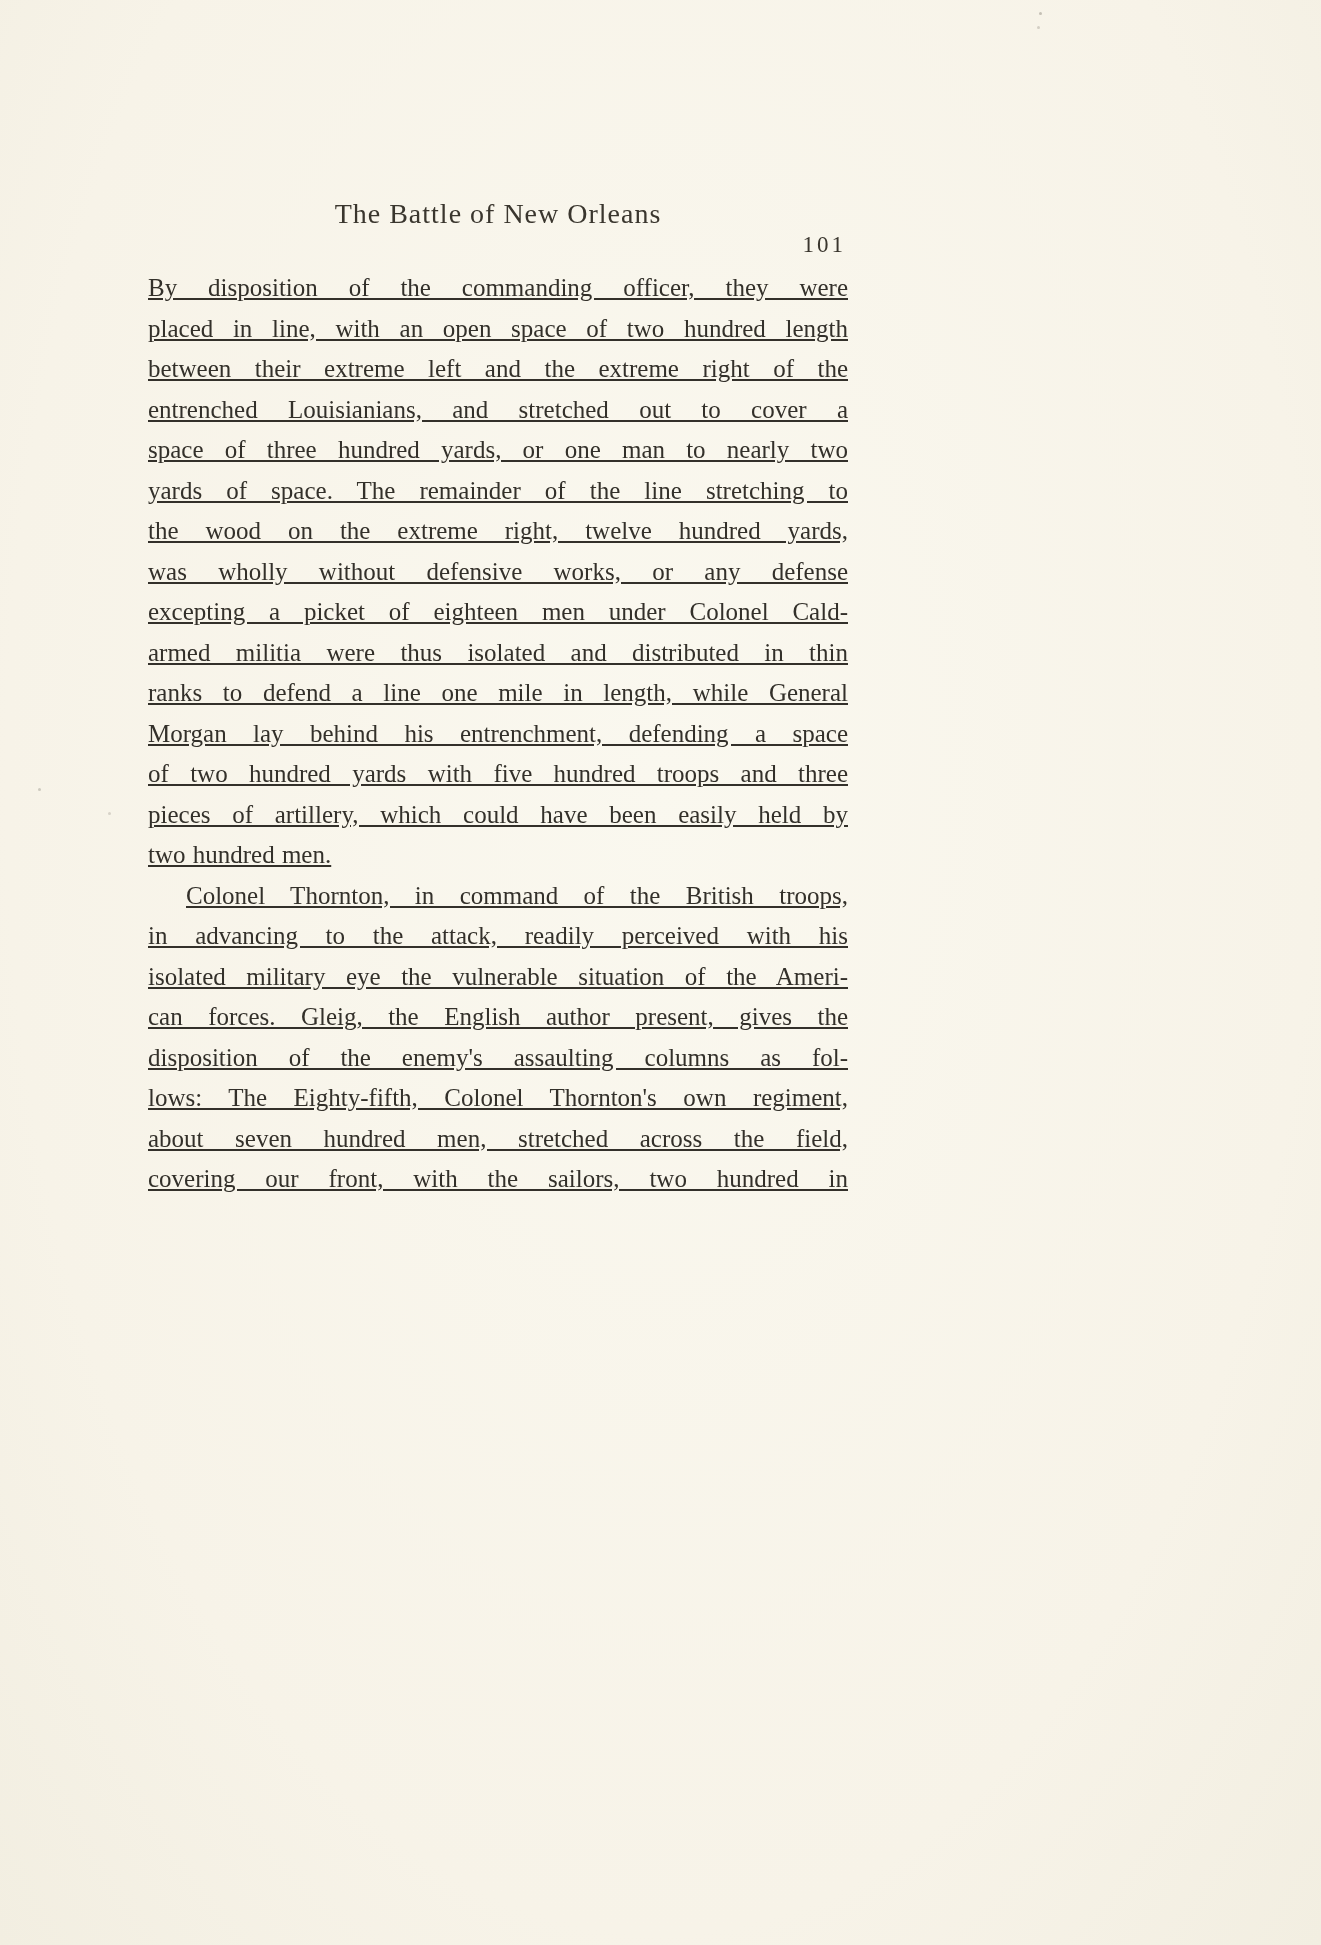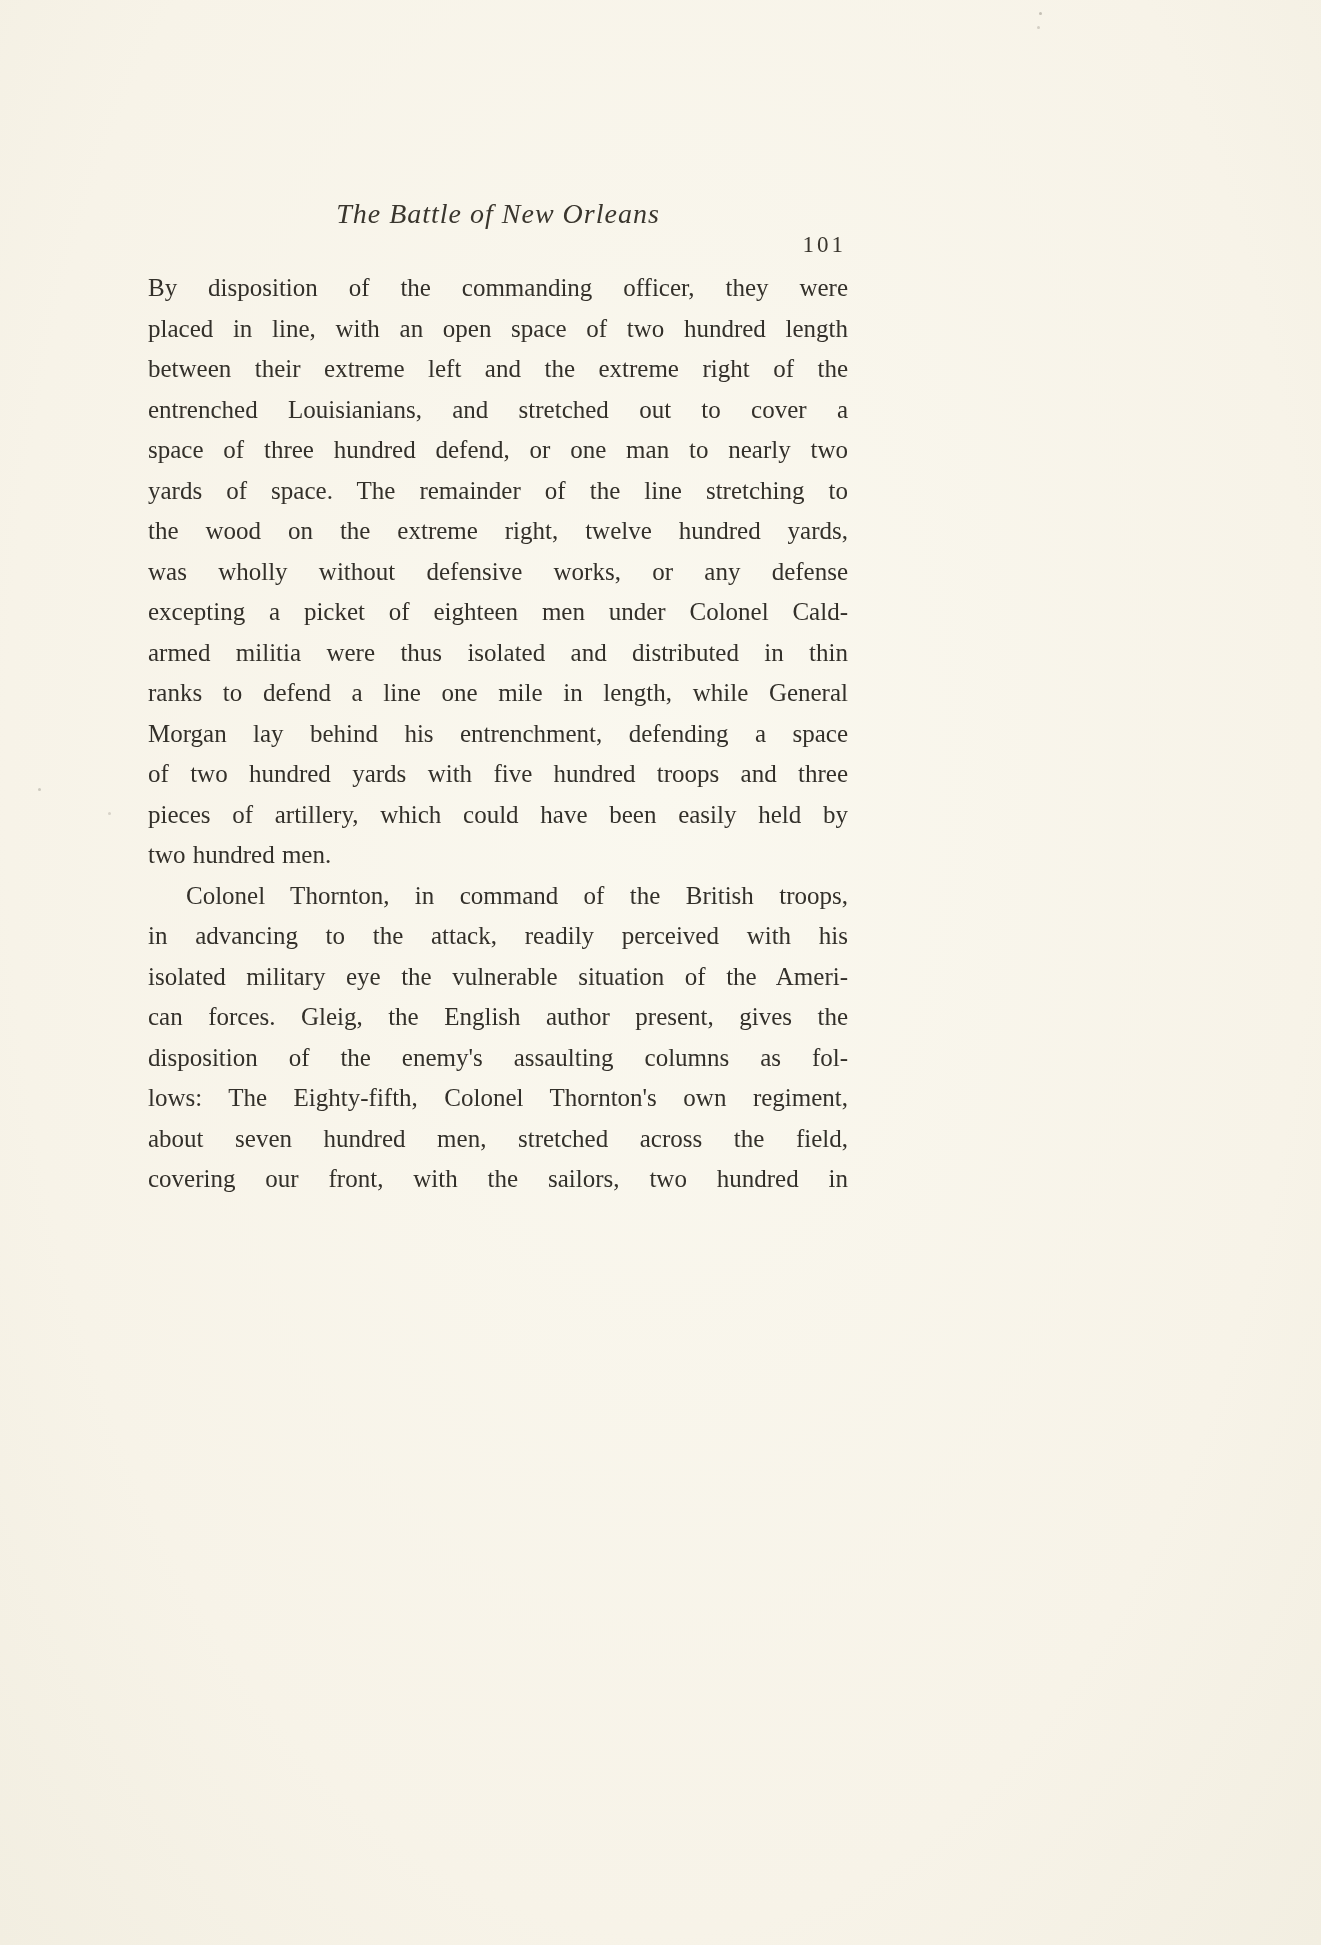--- a/index.html
+++ b/index.html
@@ -24,21 +24,20 @@
     top: 198px;
     width: 700px;
   }
   .running-header {
     position: relative;
     height: 44px;
     margin-bottom: 26px;
   }
   .running-title {
     text-align: center;
-    font-style: italic;
     font-size: 28px;
     letter-spacing: 1px;
     color: #3a362e;
   }
   .page-number {
     position: absolute;
     right: 2px;
     top: 6px;
     font-size: 23px;
     letter-spacing: 3px;
@@ -51,20 +50,21 @@
   }
   .paragraph {
     margin: 0;
   }
   .line {
     line-height: 40.5px;
     text-align: justify;
     text-align-last: justify;
     word-spacing: 1px;
     white-space: normal;
+    text-decoration: underline;
   }
   .line.indent {
     text-indent: 38px;
   }
   .line.last-line {
     text-align-last: left;
   }
   
   .artifact {
     position: absolute;
@@ -93,21 +93,21 @@
       <div class="running-title">The Battle of New Orleans</div>
       <div class="page-number">101</div>
     </div>
 
     <div class="body-text">
         <div class="paragraph">
           <div class="line">By disposition of the commanding officer, they were</div>
           <div class="line">placed in line, with an open space of two hundred length</div>
           <div class="line">between their extreme left and the extreme right of the</div>
           <div class="line">entrenched Louisianians, and stretched out to cover a</div>
-          <div class="line">space of three hundred defend, or one man to nearly two</div>
+          <div class="line">space of three hundred yards, or one man to nearly two</div>
           <div class="line">yards of space. The remainder of the line stretching to</div>
           <div class="line">the wood on the extreme right, twelve hundred yards,</div>
           <div class="line">was wholly without defensive works, or any defense</div>
           <div class="line">excepting a picket of eighteen men under Colonel Cald-</div>
           <div class="line">armed militia were thus isolated and distributed in thin</div>
           <div class="line">ranks to defend a line one mile in length, while General</div>
           <div class="line">Morgan lay behind his entrenchment, defending a space</div>
           <div class="line">of two hundred yards with five hundred troops and three</div>
           <div class="line">pieces of artillery, which could have been easily held by</div>
           <div class="line last-line">two hundred men.</div>

